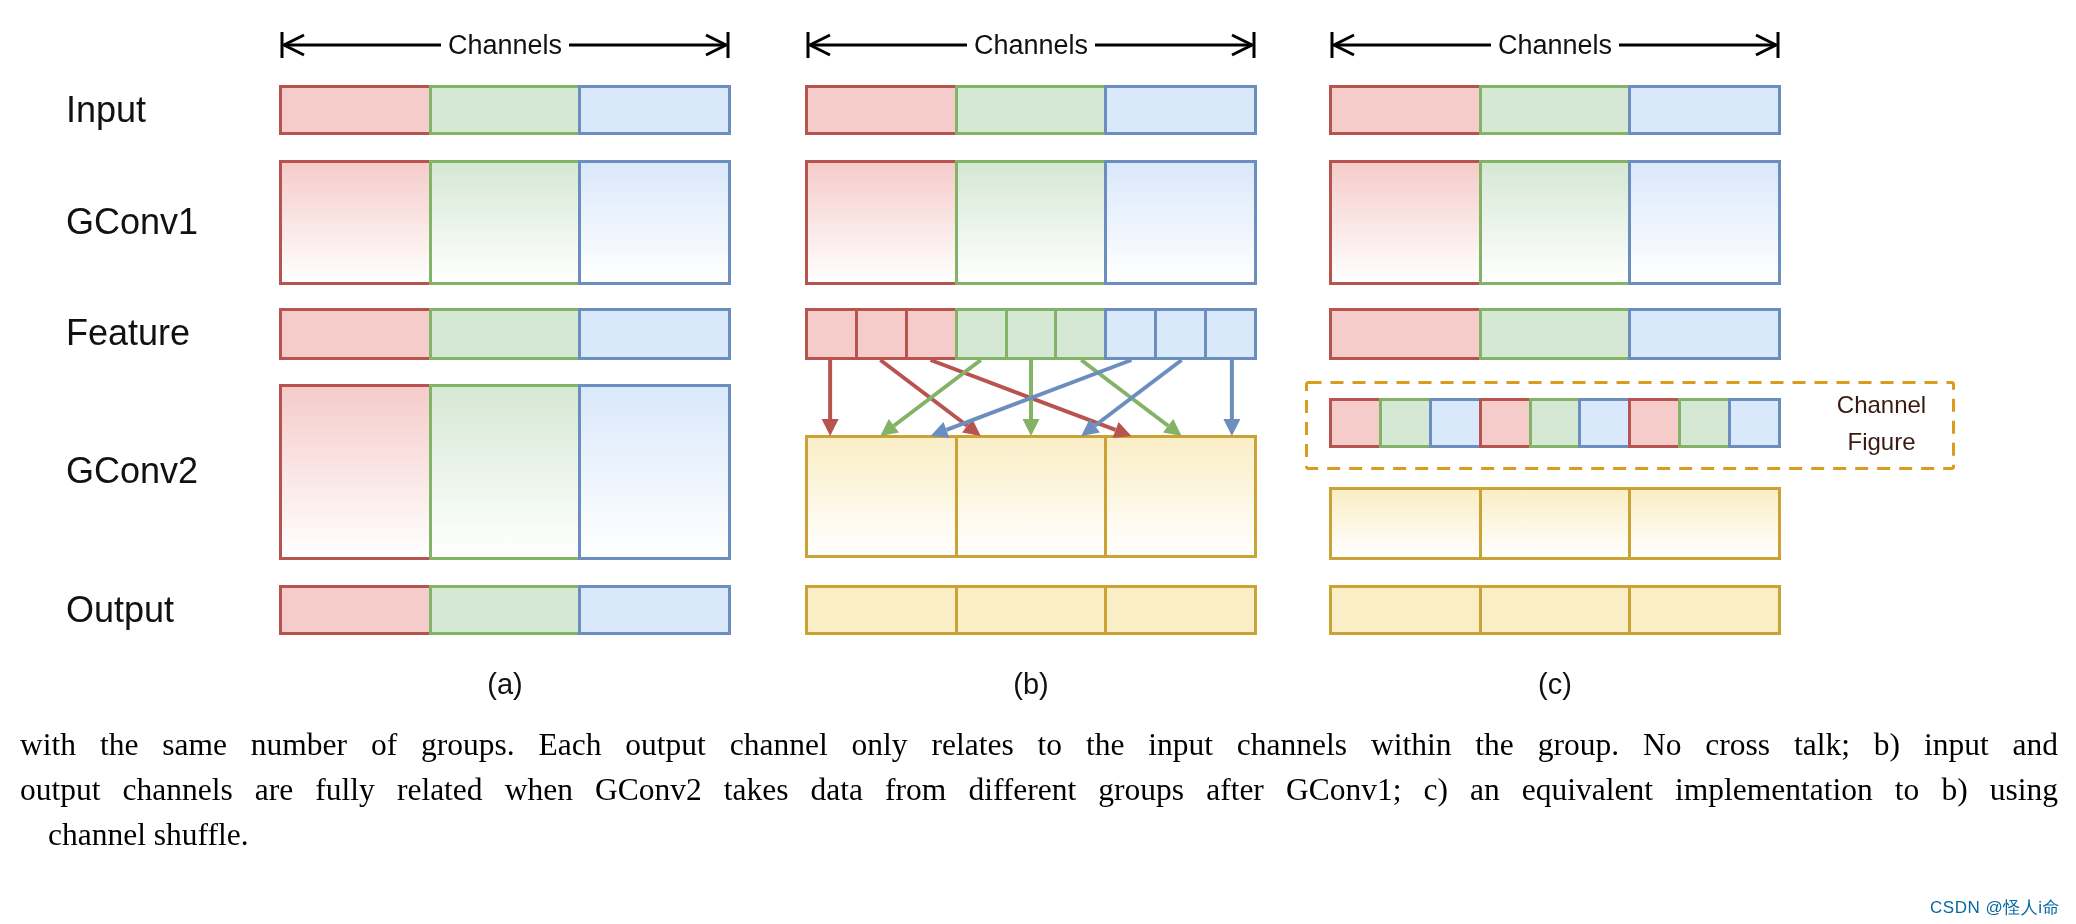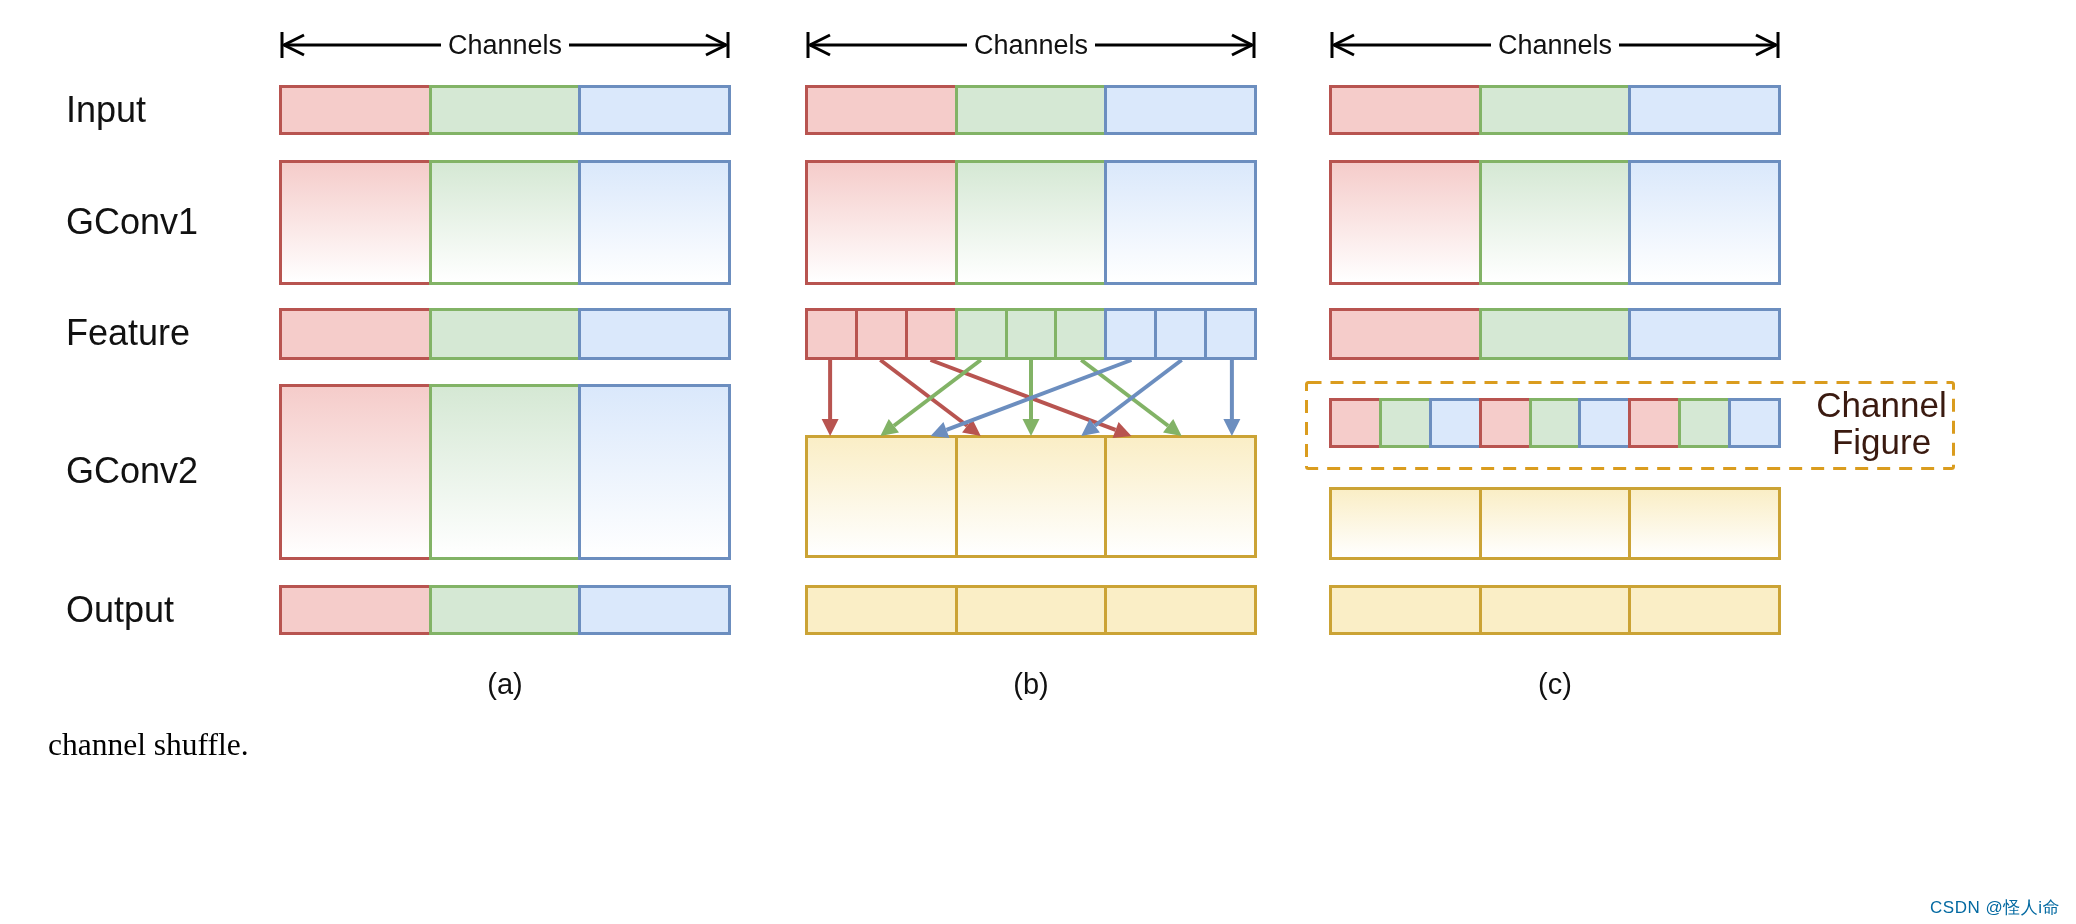--- a/index.html
+++ b/index.html
@@ -8,21 +8,21 @@
   #diagram{position:absolute;left:0;top:0;width:2076px;height:715px;}
   .panel{position:absolute;top:0;width:452px;height:710px;}
   .row{position:absolute;left:0;width:452px;display:flex;}
   .cell{box-sizing:border-box;flex:1 1 0;}
   .cell + .cell{margin-left:-3px;}
   .row-label{position:absolute;left:66px;width:200px;height:36px;line-height:36px;
              text-align:left;font-size:36px;color:#111;}
   .panel-sublabel{position:absolute;left:0;top:666px;width:452px;height:36px;line-height:36px;
                   text-align:center;font-size:29px;color:#111;}
   .shuffle-label{position:absolute;left:455px;top:386px;width:195px;text-align:center;
-                 font-size:35px;line-height:37px;font-weight:500;}
+                 font-size:24px;line-height:37px;font-weight:500;}
   #caption{position:absolute;left:20px;top:722px;width:2038px;
            font-family:"Liberation Serif",serif;font-size:31.5px;line-height:45px;color:#000;}
   .cap-line{text-align:justify;text-align-last:justify;}
   .cap-line.last{text-align:left;text-align-last:left;margin-left:28px;}
   #watermark{position:absolute;right:16px;top:896px;font-size:17px;letter-spacing:0.5px;}
 </style>
 </head>
 <body>
 
 <div id="canvas">
@@ -183,17 +183,19 @@
         <div class="row" style="top: 585px; height: 50px;">
           <div class="cell" style="background:#FAEEC6;border:3px solid #CBA335;"></div>
           <div class="cell" style="background:#FAEEC6;border:3px solid #CBA335;"></div>
           <div class="cell" style="background:#FAEEC6;border:3px solid #CBA335;"></div>
         </div>
         <div class="panel-sublabel">(c)</div>
       </div>
     </div>
 
   <div id="caption">
+    <div class="cap-line">with the same number of groups. Each output channel only relates to the input channels within the group. No cross talk; b) input and</div>
+    <div class="cap-line">output channels are fully related when GConv2 takes data from different groups after GConv1; c) an equivalent implementation to b) using</div>
     <div class="cap-line last">channel shuffle.</div>
   </div>
 
   <div id="watermark" style="color: #0369a1;">CSDN @怪人i命</div>
 </div>
 
 </body></html>

